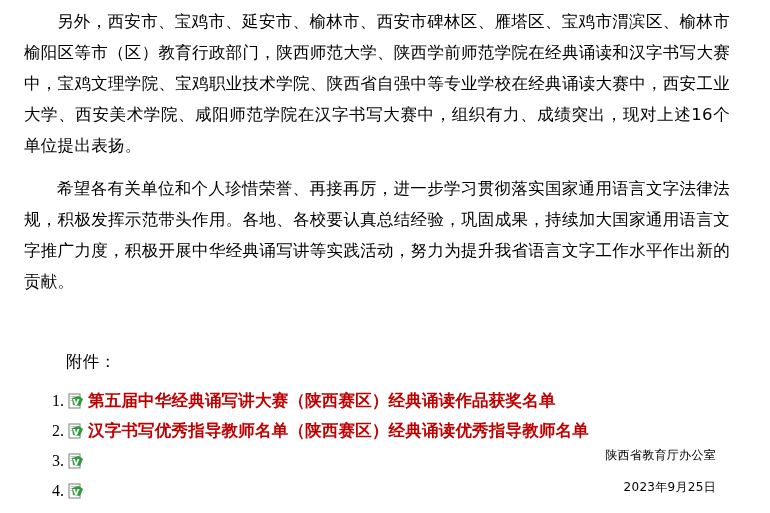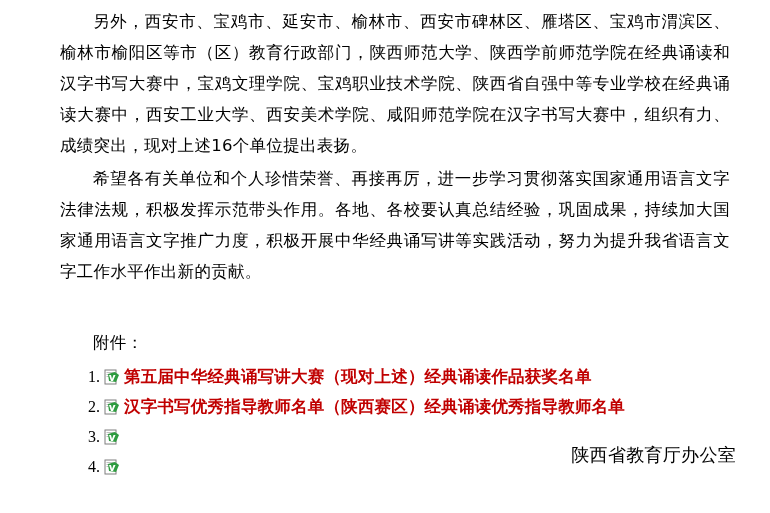--- a/index.html
+++ b/index.html
@@ -12,41 +12,41 @@
     background: #ffffff;
     font-family: "DejaVu Sans", "Liberation Sans", sans-serif;
     color: #000000;
     overflow: hidden;
   }
   .page {
     position: relative;
     width: 770px;
     height: 513px;
     box-sizing: border-box;
-    padding: 6px 40px 0 60px;
+    padding: 6px 40px 0 24px;
   }
   .para {
     font-size: 16.5px;
     line-height: 31px;
     text-align: justify;
     text-justify: inter-ideograph;
     letter-spacing: 0.3px;
     margin: 0;
     text-indent: 2em;
   }
   .para + .para {
-    margin-top: 2px;
+    margin-top: 12px;
   }
   .gap-before-attach {
     height: 40px;
   }
   .attach-label {
     font-size: 16.5px;
     line-height: 31px;
-    margin: 0;
+    margin: 9px;
     text-indent: 2em;
     letter-spacing: 0.3px;
   }
   .attach-list {
     margin: 4px 0 0 0;
     padding: 0;
     list-style: none;
   }
   .attach-item {
     display: flex;
@@ -73,23 +73,23 @@
   .attach-title {
     color: #c00000;
     font-weight: bold;
     font-size: 16.5px;
     letter-spacing: 0.2px;
     text-decoration: none;
     white-space: nowrap;
   }
   .signature {
     position: absolute;
-    right: 34px;
+    right: 54px;
     text-align: right;
-    font-size: 18px;
+    font-size: 12px;
     line-height: 30px;
     letter-spacing: 0.3px;
   }
   .sig-org {
     top: 440px;
   }
   .sig-date {
     top: 472px;
   }
 </style>
@@ -110,21 +110,21 @@
     <li class="attach-item">
       <span class="attach-num">1.</span>
       <svg class="doc-icon" viewBox="0 0 16 16" xmlns="http://www.w3.org/2000/svg">
         <rect x="1" y="1" width="11" height="14" fill="#ffffff" stroke="#7f7f7f" stroke-width="1"></rect>
         <rect x="2.5" y="3" width="8" height="1" fill="#bfbfbf"></rect>
         <rect x="2.5" y="5" width="8" height="1" fill="#bfbfbf"></rect>
         <rect x="2.5" y="7" width="6" height="1" fill="#bfbfbf"></rect>
         <polygon points="4,5 11,3 15,6 12,13 5,12" fill="#2e9b3f"></polygon>
         <polygon points="5,6 7,6 8,10 9.5,6 11.5,6 9,12 7,12" fill="#ffffff"></polygon>
       </svg>
-      <a class="attach-title" href="#">第五届中华经典诵写讲大赛（现对上述）经典诵读作品获奖名单</a>
+      <a class="attach-title" href="#">第五届中华经典诵写讲大赛（陕西赛区）经典诵读作品获奖名单</a>
     </li>
 
     <li class="attach-item">
       <span class="attach-num">2.</span>
       <svg class="doc-icon" viewBox="0 0 16 16" xmlns="http://www.w3.org/2000/svg">
         <rect x="1" y="1" width="11" height="14" fill="#ffffff" stroke="#7f7f7f" stroke-width="1"></rect>
         <rect x="2.5" y="3" width="8" height="1" fill="#bfbfbf"></rect>
         <rect x="2.5" y="5" width="8" height="1" fill="#bfbfbf"></rect>
         <rect x="2.5" y="7" width="6" height="1" fill="#bfbfbf"></rect>
         <polygon points="4,5 11,3 15,6 12,13 5,12" fill="#2e9b3f"></polygon>
@@ -153,14 +153,15 @@
         <rect x="2.5" y="5" width="8" height="1" fill="#bfbfbf"></rect>
         <rect x="2.5" y="7" width="6" height="1" fill="#bfbfbf"></rect>
         <polygon points="4,5 11,3 15,6 12,13 5,12" fill="#2e9b3f"></polygon>
         <polygon points="5,6 7,6 8,10 9.5,6 11.5,6 9,12 7,12" fill="#ffffff"></polygon>
       </svg>
     </li>
 
   </ul>
 
   <div class="signature sig-org">陕西省教育厅办公室</div>
+  <div class="signature sig-date">2023年9月25日</div>
 
 </div>
 
 </body></html>

